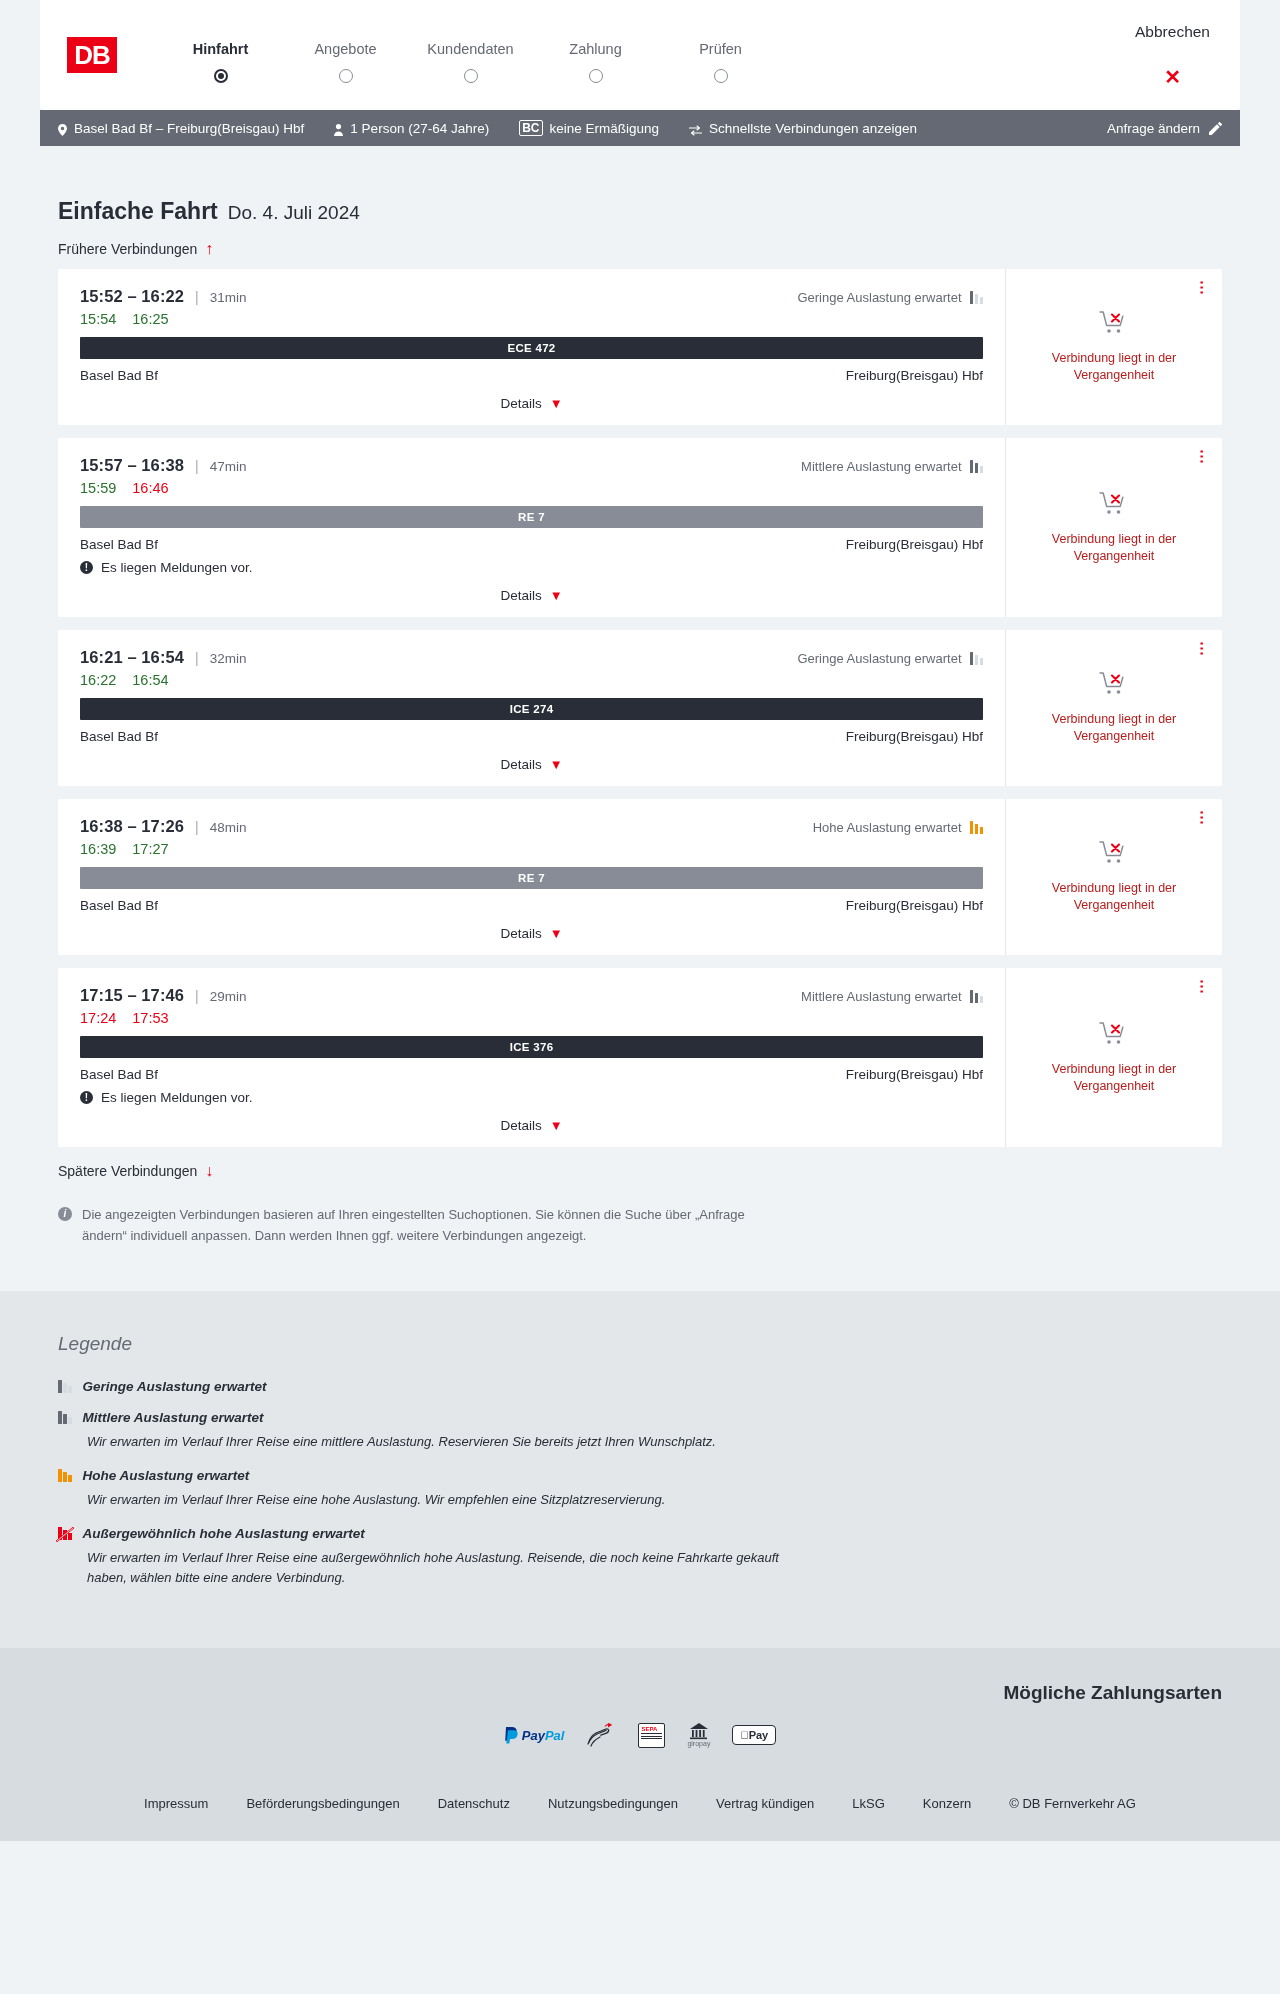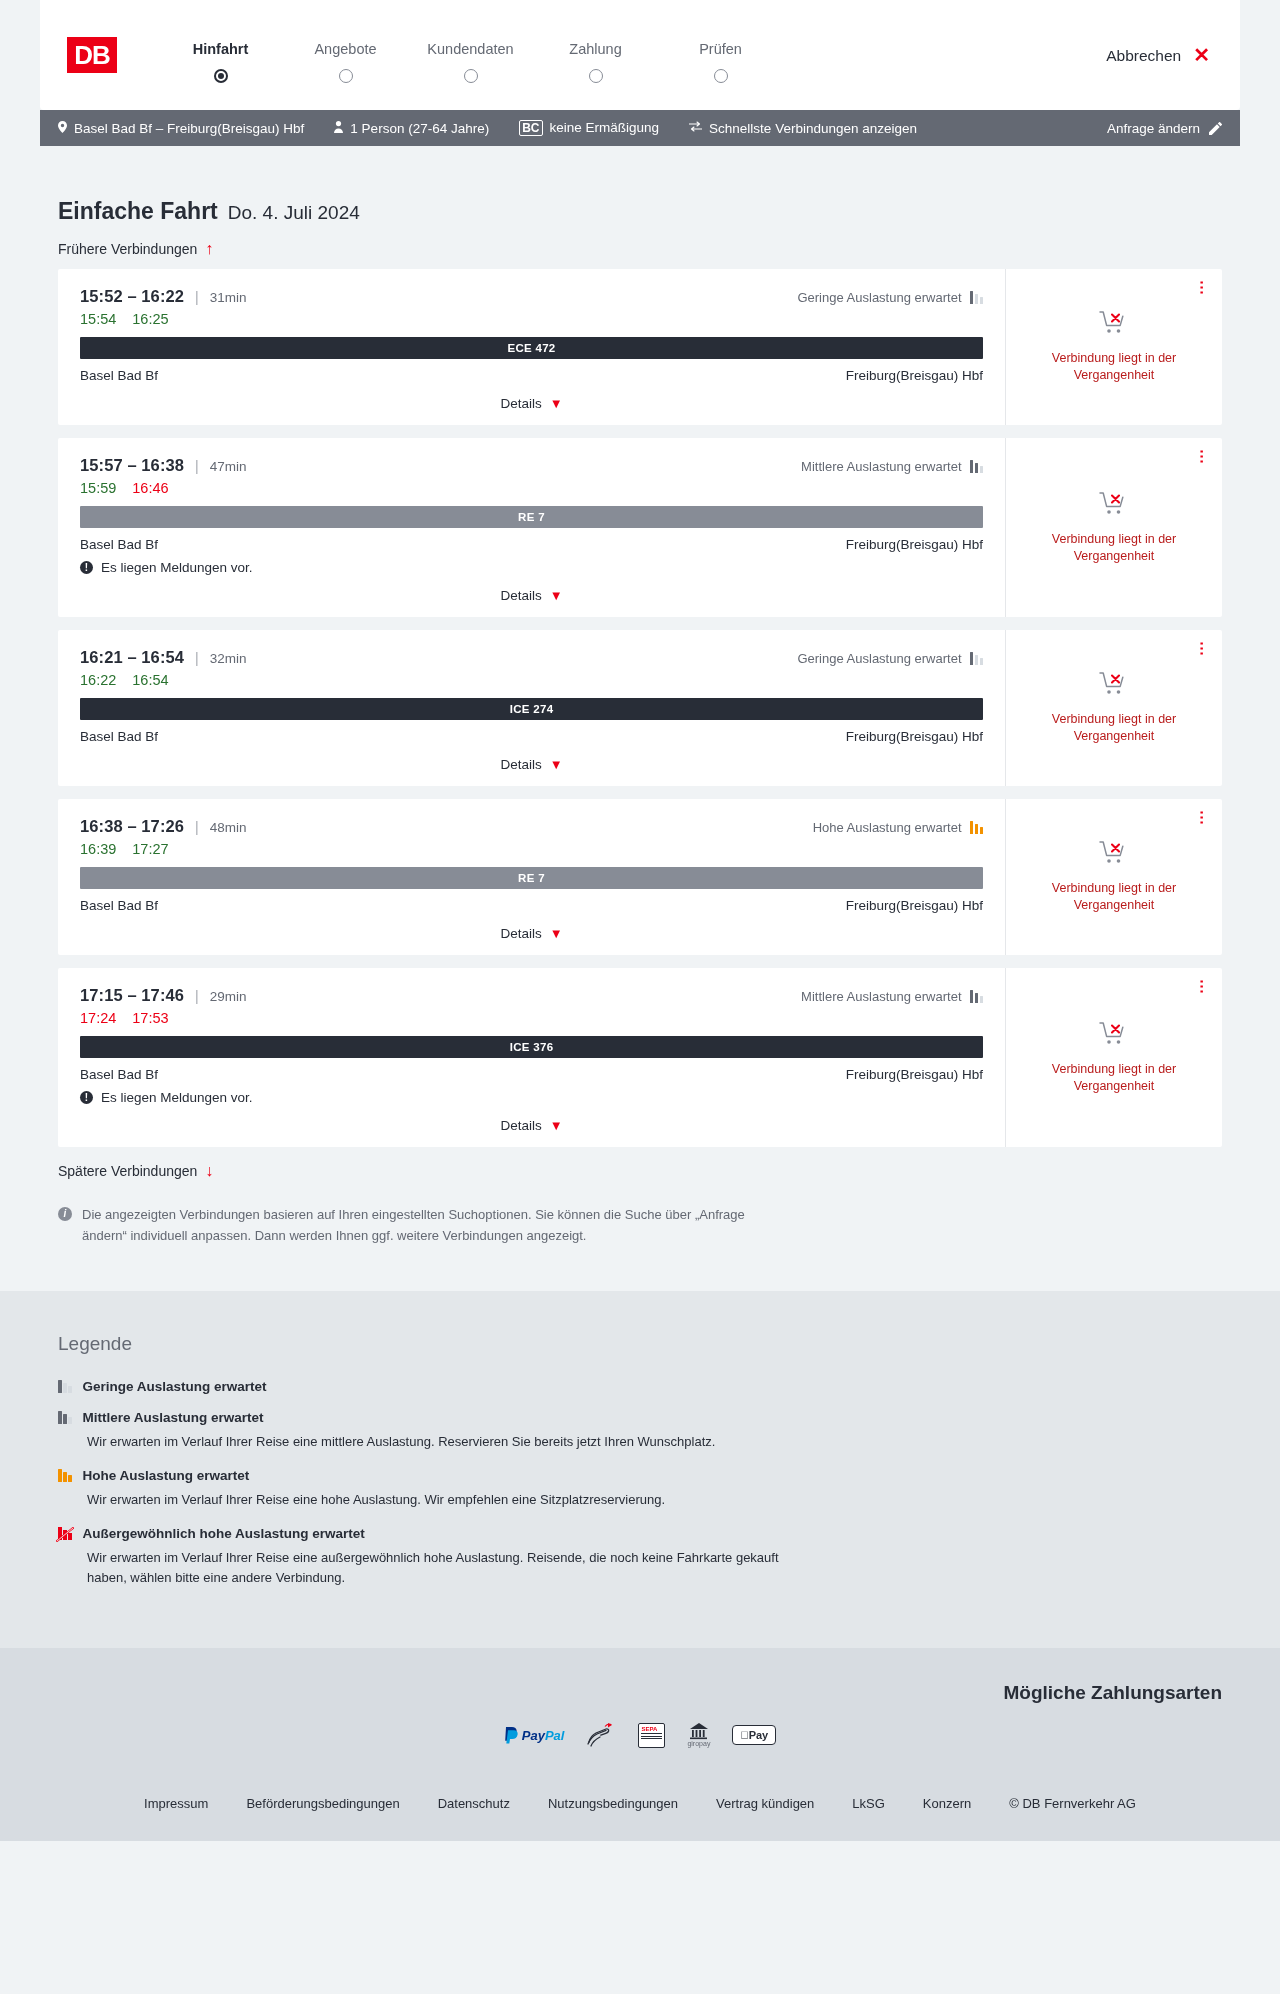--- a/index.html
+++ b/index.html
@@ -74,41 +74,42 @@
     background: #282d37;
     left: 50%; top: 50%;
     transform: translate(-50%, -50%);
   }
   .cancel-btn {
     position: absolute;
     right: 30px;
     top: 50%;
     transform: translateY(-50%);
     display: flex;
-    align-items: flex-end;
-    gap: 12px;
+    align-items: center;
+    gap: 26px;
     font-size: 15.5px;
     color: #282d37;
     cursor: pointer;
+    flex-direction: column;
   }
   .x-icon { color: #ec0016; font-size: 20px; font-weight: bold; line-height: 1; }
 
   
   .searchbar {
     background: #646973;
     margin: 0 40px;
     height: 36px;
     display: flex;
     align-items: center;
     color: #fff;
     font-size: 13.5px;
     padding: 0 18px;
     gap: 0;
   }
-  .sb-item { display: flex; align-items: flex-start; gap: 7px; margin-right: 30px; white-space: nowrap; cursor: pointer; }
+  .sb-item { display: flex; align-items: flex-end; gap: 7px; margin-right: 30px; white-space: nowrap; cursor: pointer; }
   .sb-spacer { flex: 1; }
   .sb-right { display: flex; align-items: center; gap: 9px; cursor: pointer; }
   .sb-icon { display: inline-flex; align-items: center; }
   .bc-box {
     border: 1.2px solid #fff;
     border-radius: 2px;
     font-size: 12px;
     padding: 1px 2px;
     font-weight: bold;
     line-height: 1;
@@ -272,20 +273,21 @@
     justify-content: center;
     flex: 0 0 auto;
     margin-top: 2px;
     font-style: italic;
   }
 
   
   .legend {
     background: #e3e7ea;
     padding: 42px 58px 44px 58px;
+    font-style: italic;
   }
   .legend-title { font-size: 19px; color: #646973; margin-bottom: 24px; }
   .legend-item { margin-bottom: 16px; }
   .legend-head { display: flex; align-items: center; gap: 11px; }
   .legend-label { font-size: 13.5px; font-weight: bold; color: #282d37; }
   .legend-desc {
     font-size: 13px;
     color: #282d37;
     margin-top: 7px;
     margin-left: 29px;

